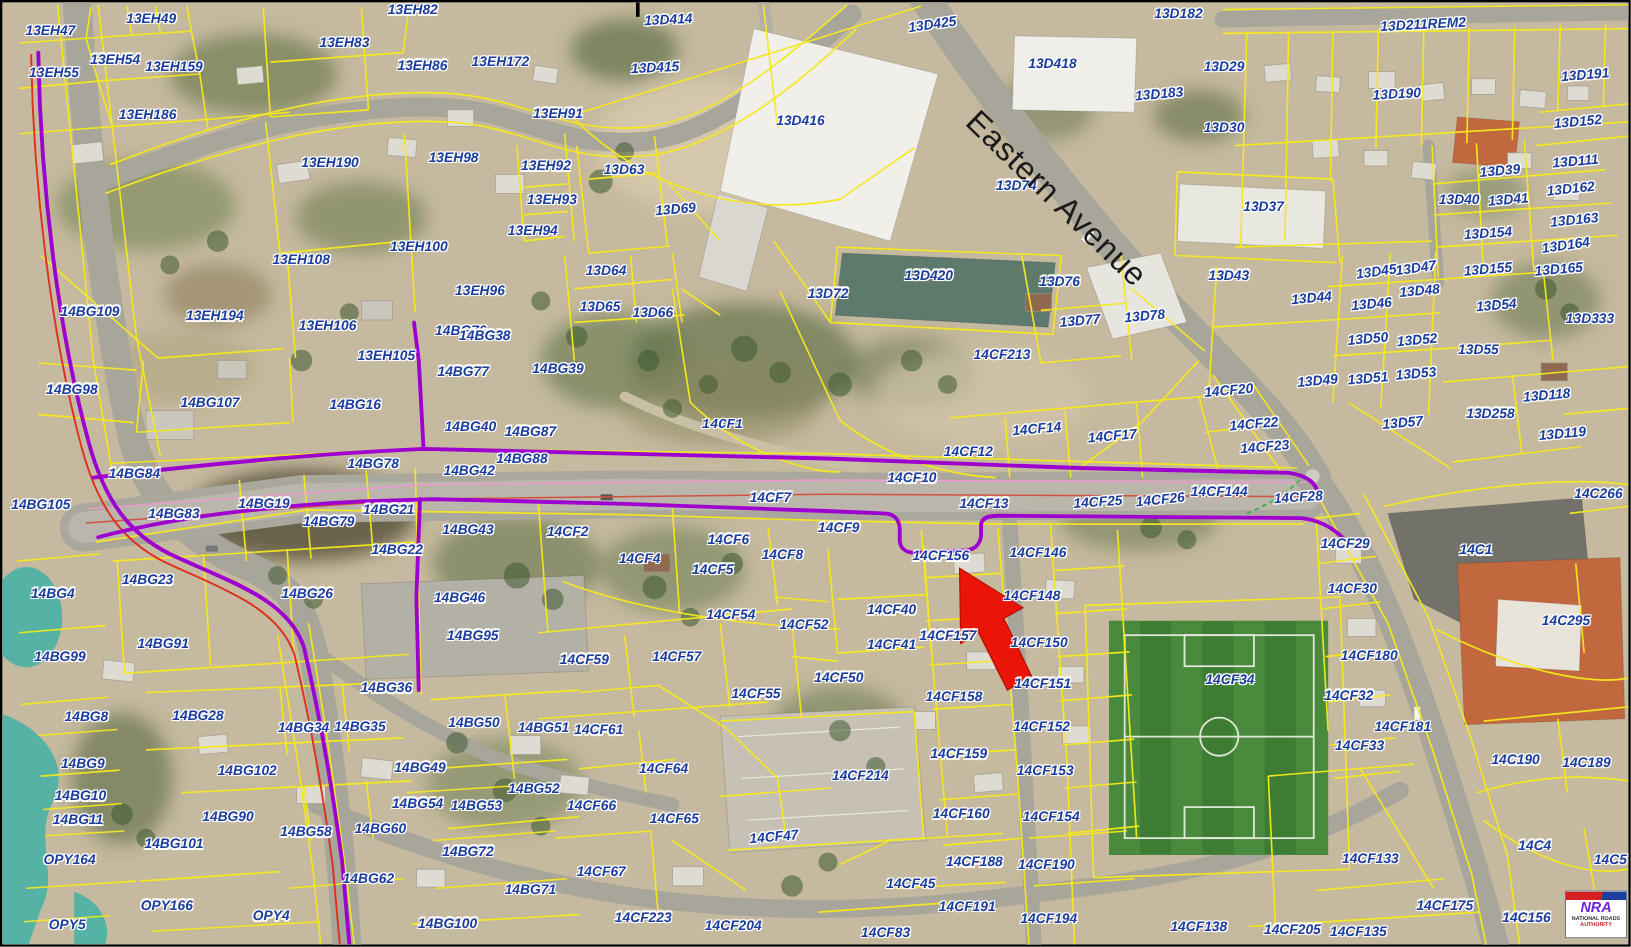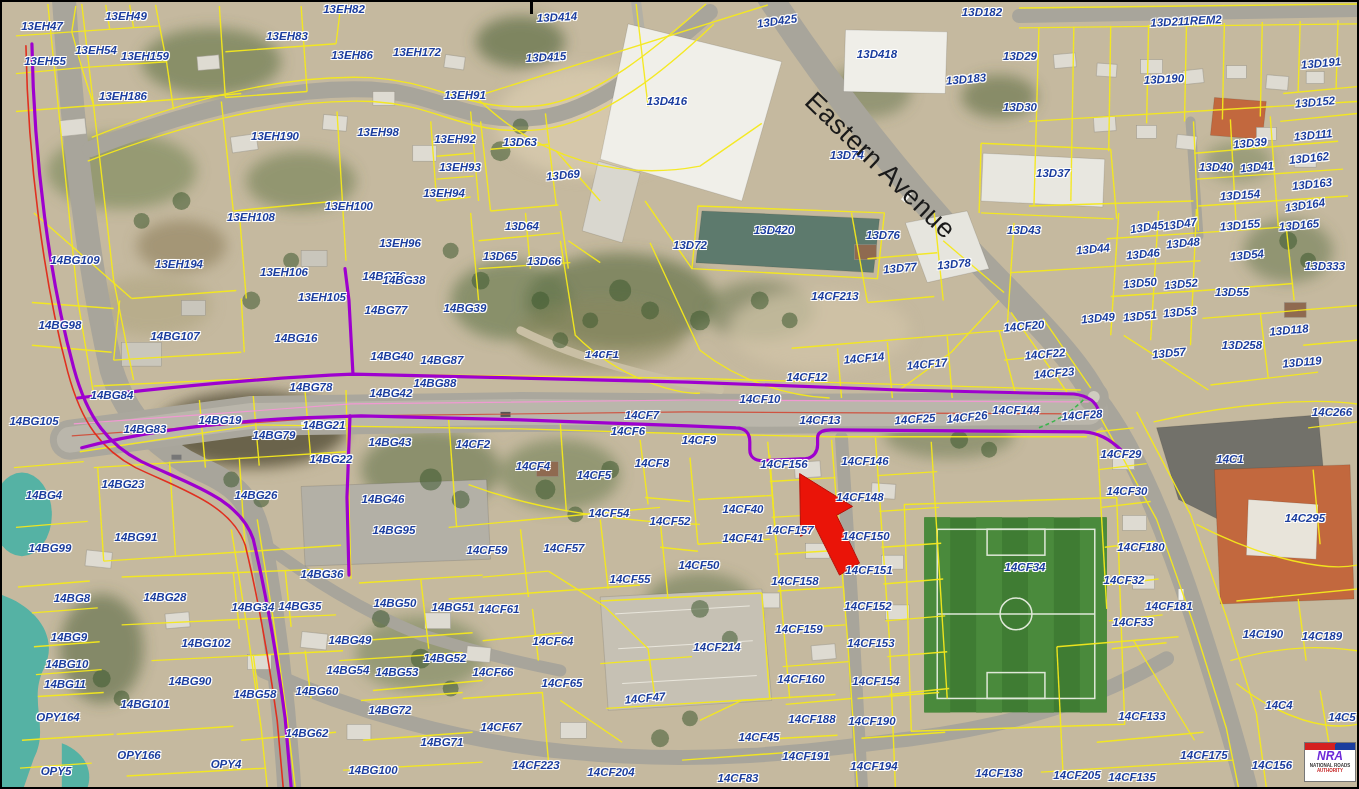--- a/index.html
+++ b/index.html
@@ -488,21 +488,21 @@
       <div class="parcel-label" style="left: 350px; top: 53px;">13EH86</div>
       <div class="parcel-label" style="left: 415px; top: 50px;">13EH172</div>
       <div class="parcel-label" style="left: 463px; top: 93px;">13EH91</div>
       <div class="parcel-label" style="left: 376px; top: 130px;">13EH98</div>
       <div class="parcel-label" style="left: 453px; top: 137px;">13EH92</div>
       <div class="parcel-label" style="left: 458px; top: 165px;">13EH93</div>
       <div class="parcel-label" style="left: 442px; top: 191px;">13EH94</div>
       <div class="parcel-label" style="left: 347px; top: 204px;">13EH100</div>
       <div class="parcel-label" style="left: 249px; top: 215px;">13EH108</div>
       <div class="parcel-label" style="left: 177px; top: 262px;">13EH194</div>
-      <div class="parcel-label" style="left: 282px; top: 270px;">13EH106</div>
+      <div class="parcel-label" style="left: 271px; top: 270px;">13EH106</div>
       <div class="parcel-label" style="left: 320px; top: 295px;">13EH105</div>
       <div class="parcel-label" style="left: 398px; top: 241px;">13EH96</div>
       <div class="parcel-label" style="left: 555px; top: 15px; transform: translate(-50%, -50%) rotate(-3deg);">13D414</div>
       <div class="parcel-label" style="left: 544px; top: 55px; transform: translate(-50%, -50%) rotate(-3deg);">13D415</div>
       <div class="parcel-label" style="left: 665px; top: 99px;">13D416</div>
       <div class="parcel-label" style="left: 775px; top: 19px; transform: translate(-50%, -50%) rotate(-8deg);">13D425</div>
       <div class="parcel-label" style="left: 875px; top: 52px;">13D418</div>
       <div class="parcel-label" style="left: 980px; top: 10px;">13D182</div>
       <div class="parcel-label" style="left: 964px; top: 77px; transform: translate(-50%, -50%) rotate(-5deg);">13D183</div>
       <div class="parcel-label" style="left: 845px; top: 153px;">13D74</div>
@@ -536,39 +536,39 @@
       <div class="parcel-label" style="left: 1230px; top: 290px;">13D55</div>
       <div class="parcel-label" style="left: 1096px; top: 316px; transform: translate(-50%, -50%) rotate(-5deg);">13D49</div>
       <div class="parcel-label" style="left: 1138px; top: 314px; transform: translate(-50%, -50%) rotate(-5deg);">13D51</div>
       <div class="parcel-label" style="left: 1178px; top: 310px; transform: translate(-50%, -50%) rotate(-5deg);">13D53</div>
       <div class="parcel-label" style="left: 1287px; top: 328px; transform: translate(-50%, -50%) rotate(-5deg);">13D118</div>
       <div class="parcel-label" style="left: 1240px; top: 343px;">13D258</div>
       <div class="parcel-label" style="left: 1167px; top: 351px; transform: translate(-50%, -50%) rotate(-5deg);">13D57</div>
       <div class="parcel-label" style="left: 1300px; top: 360px; transform: translate(-50%, -50%) rotate(-5deg);">13D119</div>
       <div class="parcel-label" style="left: 518px; top: 140px;">13D63</div>
       <div class="parcel-label" style="left: 561px; top: 173px; transform: translate(-50%, -50%) rotate(-5deg);">13D69</div>
-      <div class="parcel-label" style="left: 520px; top: 224px;">13D64</div>
+      <div class="parcel-label" style="left: 503px; top: 224px;">13D64</div>
       <div class="parcel-label" style="left: 498px; top: 254px;">13D65</div>
       <div class="parcel-label" style="left: 542px; top: 259px;">13D66</div>
       <div class="parcel-label" style="left: 688px; top: 243px;">13D72</div>
       <div class="parcel-label" style="left: 772px; top: 228px;">13D420</div>
       <div class="parcel-label" style="left: 881px; top: 233px;">13D76</div>
       <div class="parcel-label" style="left: 898px; top: 266px; transform: translate(-50%, -50%) rotate(-5deg);">13D77</div>
       <div class="parcel-label" style="left: 952px; top: 262px; transform: translate(-50%, -50%) rotate(-5deg);">13D78</div>
       <div class="parcel-label" style="left: 833px; top: 294px;">14CF213</div>
       <div class="parcel-label" style="left: 1022px; top: 324px; transform: translate(-50%, -50%) rotate(-5deg);">14CF20</div>
       <div class="parcel-label" style="left: 1043px; top: 352px; transform: translate(-50%, -50%) rotate(-5deg);">14CF22</div>
       <div class="parcel-label" style="left: 1052px; top: 371px; transform: translate(-50%, -50%) rotate(-5deg);">14CF23</div>
       <div class="parcel-label" style="left: 600px; top: 352px; font-family: Liberation Mono, monospace;">14CF1</div>
       <div class="parcel-label" style="left: 805px; top: 375px;">14CF12</div>
       <div class="parcel-label" style="left: 862px; top: 356px; transform: translate(-50%, -50%) rotate(-5deg);">14CF14</div>
       <div class="parcel-label" style="left: 925px; top: 362px; transform: translate(-50%, -50%) rotate(-5deg);">14CF17</div>
       <div class="parcel-label" style="left: 758px; top: 397px;">14CF10</div>
       <div class="parcel-label" style="left: 640px; top: 413px;">14CF7</div>
-      <div class="parcel-label" style="left: 605px; top: 429px; margin-left: 21px;">14CF6</div>
+      <div class="parcel-label" style="left: 605px; top: 448px;">14CF6</div>
       <div class="parcel-label" style="left: 697px; top: 438px;">14CF9</div>
       <div class="parcel-label" style="left: 818px; top: 418px;">14CF13</div>
       <div class="parcel-label" style="left: 913px; top: 417px; transform: translate(-50%, -50%) rotate(-4deg);">14CF25</div>
       <div class="parcel-label" style="left: 965px; top: 415px; transform: translate(-50%, -50%) rotate(-6deg);">14CF26</div>
       <div class="parcel-label" style="left: 1014px; top: 408px;">14CF144</div>
       <div class="parcel-label" style="left: 1080px; top: 413px; transform: translate(-50%, -50%) rotate(-4deg);">14CF28</div>
       <div class="parcel-label" style="left: 73px; top: 258px;">14BG109</div>
       <div class="parcel-label" style="left: 58px; top: 323px;">14BG98</div>
       <div class="parcel-label" style="left: 173px; top: 334px;">14BG107</div>
       <div class="parcel-label" style="left: 294px; top: 336px;">14BG16</div>

